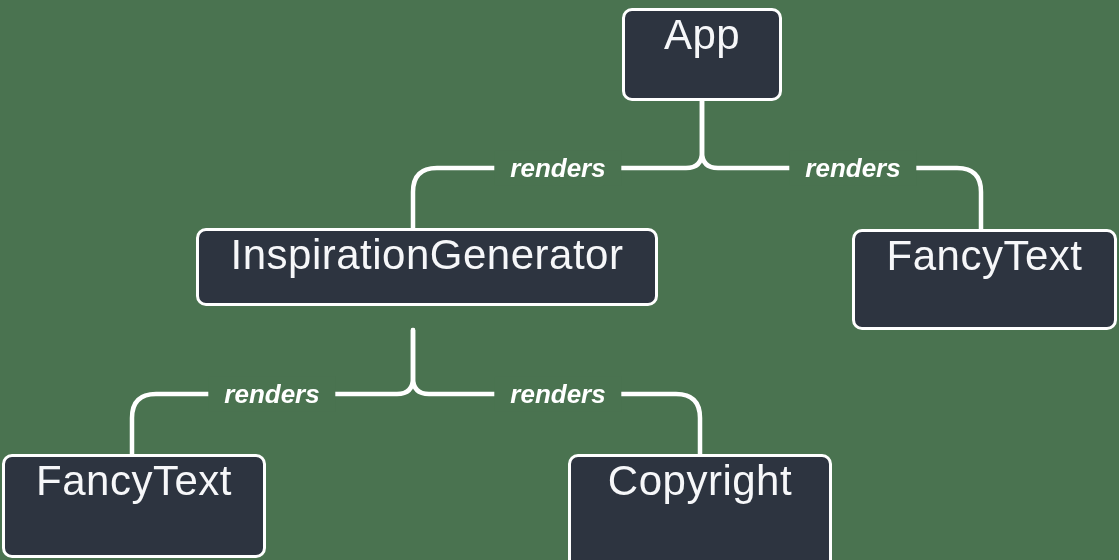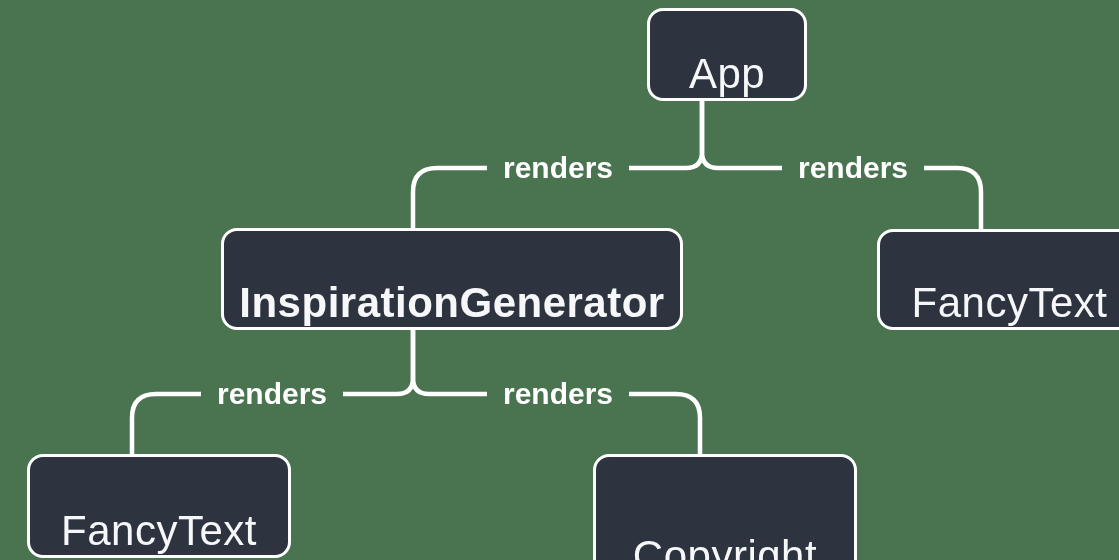--- a/index.html
+++ b/index.html
@@ -30,45 +30,45 @@
   .edges-svg path {
     fill: none;
     stroke: var(--edge_line);
     stroke-width: 4.5;
     stroke-linecap: round;
   }
   .node {
     position: absolute;
     background: var(--node_fill);
     border: 3.5px solid var(--node_border);
-    border-radius: 16px;
+    border-radius: 10px;
     display: flex;
-    align-items: flex-end;
+    align-items: flex-start;
     justify-content: center;
     color: var(--node_text);
     font-size: 42px;
     font-weight: 400;
     letter-spacing: 0.5px;
     white-space: nowrap;
-    margin-left: 25px;
   }
   .node-app            { left: 622px; top: 8px;   width: 160px; height: 93px; }
-  .node-inspiration    { left: 196px; top: 228px; width: 462px; height: 102px; font-weight: bold; }
+  .node-inspiration    { left: 196px; top: 228px; width: 462px; height: 78px; }
   .node-fancy-top      { left: 852px; top: 229px; width: 265px; height: 101px; }
   .node-fancy-bottom   { left: 2px;   top: 454px; width: 264px; height: 104px; }
   .node-copyright      { left: 568px; top: 454px; width: 264px; height: 129px; }
   .edge-label {
     position: absolute;
     transform: translate(-50%, -50%);
     background: var(--background);
     color: var(--edge_label_text);
-    font-size: 30px;
+    font-size: 26px;
     font-weight: 700;
     padding: 2px 16px;
     white-space: nowrap;
+    font-style: italic;
   }
   .edge-label-1 { left: 558px; top: 168px; }
   .edge-label-2 { left: 853px; top: 168px; }
   .edge-label-3 { left: 272px; top: 394px; }
   .edge-label-4 { left: 558px; top: 394px; }
 </style>
 </head>
 <body>
 
 <div class="stage">

